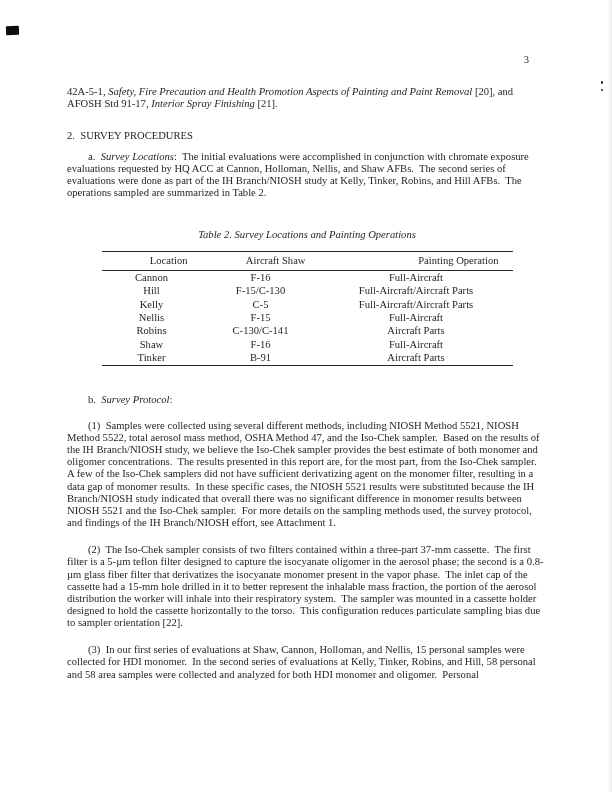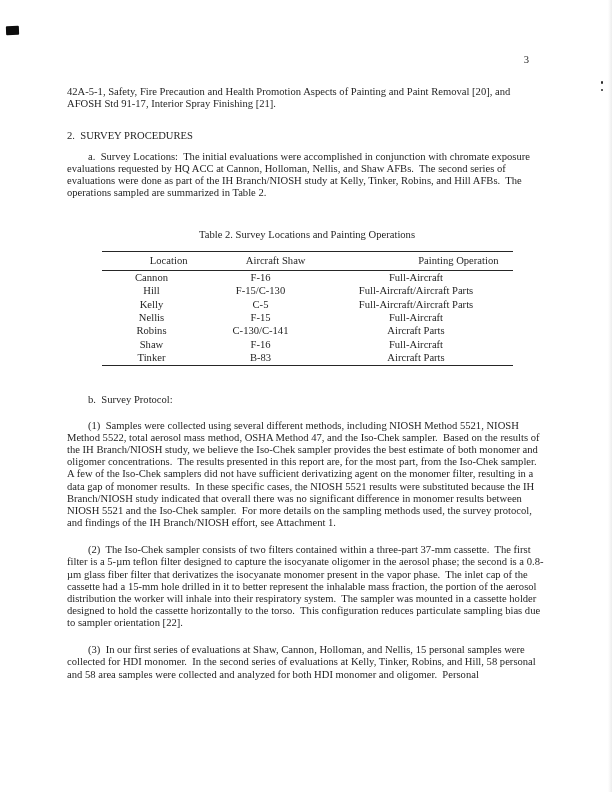--- a/index.html
+++ b/index.html
@@ -28,23 +28,23 @@
   .content {
     position: absolute; left: 67px; top: 54px; width: 480px;
     font-size: 10.6px; line-height: 12.15px;
   }
   .page-number { text-align: right; padding-right: 18px; margin-bottom: 20px; }
   .para { margin: 0; white-space: pre-wrap; }
   .intro { margin-top: 2px; }
   .heading { margin: 20px 0 8px 0; white-space: pre-wrap; }
   .indent1 { text-indent: 21px; }
   .body-para { text-indent: 21px; margin-bottom: 15px; }
-  .it { }
+  .it { font-style: italic; }
   .table-wrap { margin-top: 30px; margin-bottom: 28px; }
-  .caption { text-align: center; margin-bottom: 10px; }
+  .caption { text-align: center; margin-bottom: 10px; font-style: italic; }
   .survey-table { border-collapse: collapse; margin: 0 auto; font-size: 10.6px; }
   .survey-table th {
     font-weight: normal;
     border-top: 1.2px solid #262626;
     border-bottom: 1.2px solid #262626;
     padding: 2px 14px;
     text-align: right;
     line-height: 13.4px;
   }
   .survey-table td { padding: 0 14px; text-align: center; line-height: 13.4px; }
@@ -111,21 +111,21 @@
             <td>C-130/C-141</td>
             <td>Aircraft Parts</td>
           </tr>
           <tr>
             <td>Shaw</td>
             <td>F-16</td>
             <td>Full-Aircraft</td>
           </tr>
           <tr>
             <td>Tinker</td>
-            <td>B-83</td>
+            <td>B-91</td>
             <td>Aircraft Parts</td>
           </tr>
         </tbody>
       </table>
     </div>
 
     <p class="para indent1 protocol-heading"><span>b.  </span><span class="it">Survey Protocol</span><span>:</span></p>
 
     <p class="para body-para">(1)  Samples were collected using several different methods, including NIOSH Method 5521, NIOSH Method 5522, total aerosol mass method, OSHA Method 47, and the Iso-Chek sampler.  Based on the results of the IH Branch/NIOSH study, we believe the Iso-Chek sampler provides the best estimate of both monomer and oligomer concentrations.  The results presented in this report are, for the most part, from the Iso-Chek sampler.  A few of the Iso-Chek samplers did not have sufficient derivatizing agent on the monomer filter, resulting in a data gap of monomer results.  In these specific cases, the NIOSH 5521 results were substituted because the IH Branch/NIOSH study indicated that overall there was no significant difference in monomer results between NIOSH 5521 and the Iso-Chek sampler.  For more details on the sampling methods used, the survey protocol, and findings of the IH Branch/NIOSH effort, see Attachment 1.</p>
     <p class="para body-para">(2)  The Iso-Chek sampler consists of two filters contained within a three-part 37-mm cassette.  The first filter is a 5-µm teflon filter designed to capture the isocyanate oligomer in the aerosol phase; the second is a 0.8-µm glass fiber filter that derivatizes the isocyanate monomer present in the vapor phase.  The inlet cap of the cassette had a 15-mm hole drilled in it to better represent the inhalable mass fraction, the portion of the aerosol distribution the worker will inhale into their respiratory system.  The sampler was mounted in a cassette holder designed to hold the cassette horizontally to the torso.  This configuration reduces particulate sampling bias due to sampler orientation [22].</p>

